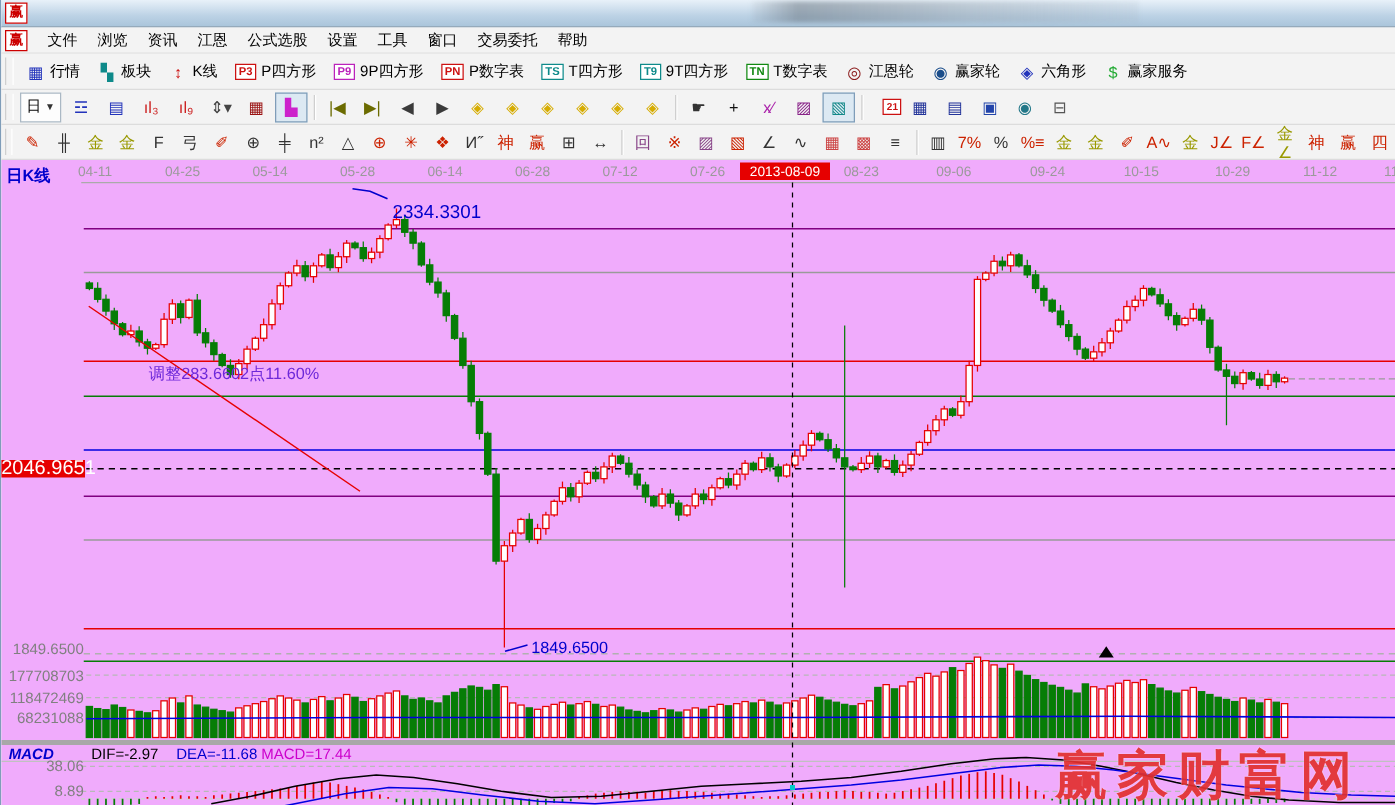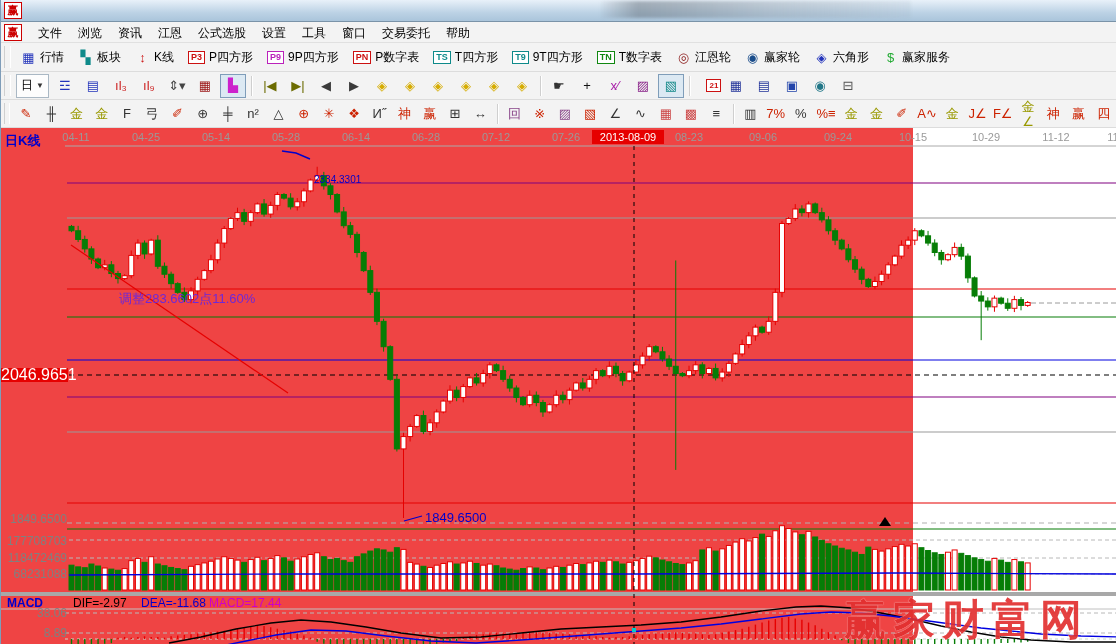--- a/index.html
+++ b/index.html
@@ -33,21 +33,21 @@
     line-height:11px;padding:0 2px;background:#fff;}
   .tcell{display:inline-flex;align-items:center;justify-content:center;width:24px;height:22px;
     margin:0 1px;font-size:13px;cursor:default;border:1px solid transparent;}
   .tcell.pressed{border:1px solid #7f9db9;background:#dce9f3;}
   .tcell .lettericon{font-size:8px;}
   .tsep{width:1px;height:20px;background:#cfcfcf;margin:0 4px;box-shadow:1px 0 0 #fff;}
   .periodbtn{display:inline-flex;align-items:center;height:22px;padding:0 4px;margin:0 2px;
     border:1px solid #aab8c4;background:#fdfdfd;font-size:12px;gap:3px;}
   .periodbtn .car{font-size:8px;color:#333;}
   
-  .chartwrap{position:absolute;left:0;top:128px;width:912px;height:516px;background:#ef4444;text-decoration:underline;}
+  .chartwrap{position:absolute;left:0;top:128px;width:1116px;height:516px;background:#f0abfc;text-decoration:underline;}
   svg text{font-family:"Liberation Sans","DejaVu Sans",sans-serif;}
   
   .olabel{position:absolute;font-size:12px;white-space:nowrap;pointer-events:none;}
   .axisright{width:66px;text-align:right;}
   .pricebox{position:absolute;left:0;top:368px;width:67px;height:14px;background:#e60000;
     color:#fff;font-size:16px;text-align:center;line-height:14px;}
   .watermark{position:absolute;left:843px;top:592px;font-size:42px;font-weight:bold;color:#e23030;
     letter-spacing:7px;opacity:.92;text-shadow:0 0 1px #fff;pointer-events:none;}
 </style>
 </head>
@@ -982,23 +982,23 @@
         <polygon points="878,526 890,526 884,517" fill="#000000"></polygon>
       </svg>
   </div>
 
   <div class="olabel" style="left:4px;top:132px;color:#0000cc;font-size:13px;font-weight:bold;">日K线</div>
   <div class="pricebox">2046.9651</div>
   <div class="olabel axisright" style="left:0;top:512px;color:#808080;">1849.6500</div>
   <div class="olabel axisright" style="left:0;top:534px;color:#808080;">177708703</div>
   <div class="olabel axisright" style="left:0;top:551px;color:#808080;">118472469</div>
   <div class="olabel axisright" style="left:0;top:567px;color:#808080;">68231088</div>
-  <div class="olabel" style="left:6px;top:596px;color:#0000cc;font-weight:bold;">MACD</div>
+  <div class="olabel" style="left:6px;top:596px;color:#0000cc;font-weight:bold;font-style:italic;">MACD</div>
   <div class="olabel" style="left:72px;top:596px;color:#000;">DIF=-2.97</div>
   <div class="olabel" style="left:140px;top:596px;color:#0000cc;">DEA=-11.68</div>
   <div class="olabel" style="left:208px;top:596px;color:#cc00cc;">MACD=17.44</div>
   <div class="olabel axisright" style="left:0;top:606px;color:#808080;">38.06</div>
   <div class="olabel axisright" style="left:0;top:626px;color:#808080;">8.89</div>
   <div class="olabel" style="left:118px;top:290px;color:#6d28d9;font-size:13px;">调整283.6602点11.60%</div>
-  <div class="olabel" style="left:313px;top:174px;color:#0000cc;font-size:10px;">2334.3301</div>
+  <div class="olabel" style="left:313px;top:161px;color:#0000cc;font-size:15px;">2334.3301</div>
   <div class="olabel" style="left:424px;top:510px;color:#0000cc;font-size:13px;">1849.6500</div>
   <div class="watermark">赢家财富网</div>
 </div>
 
 </body></html>

